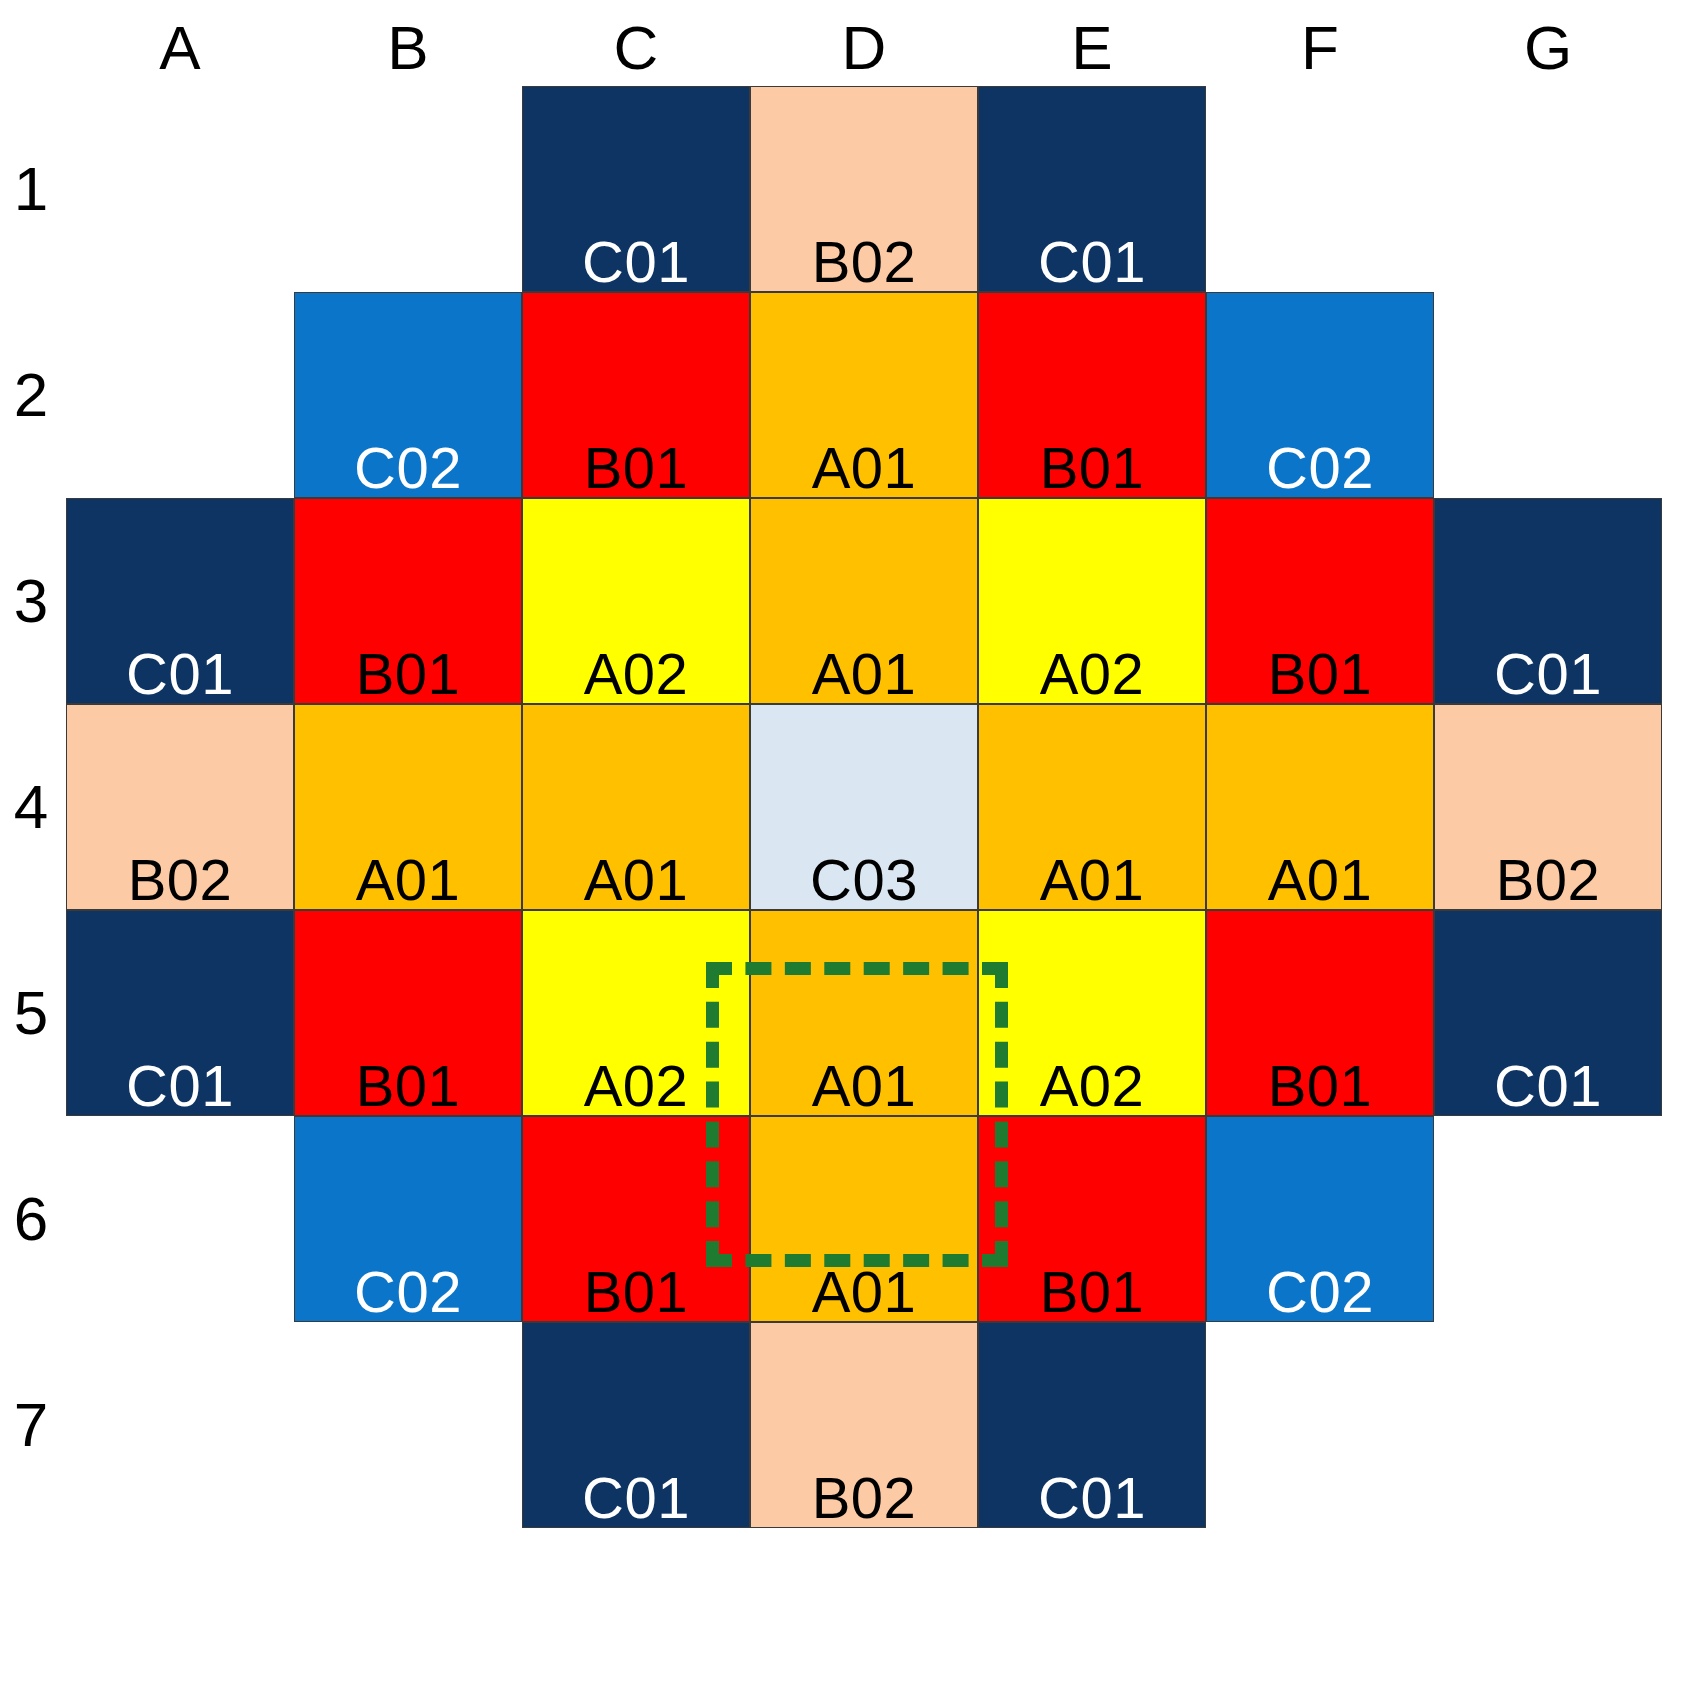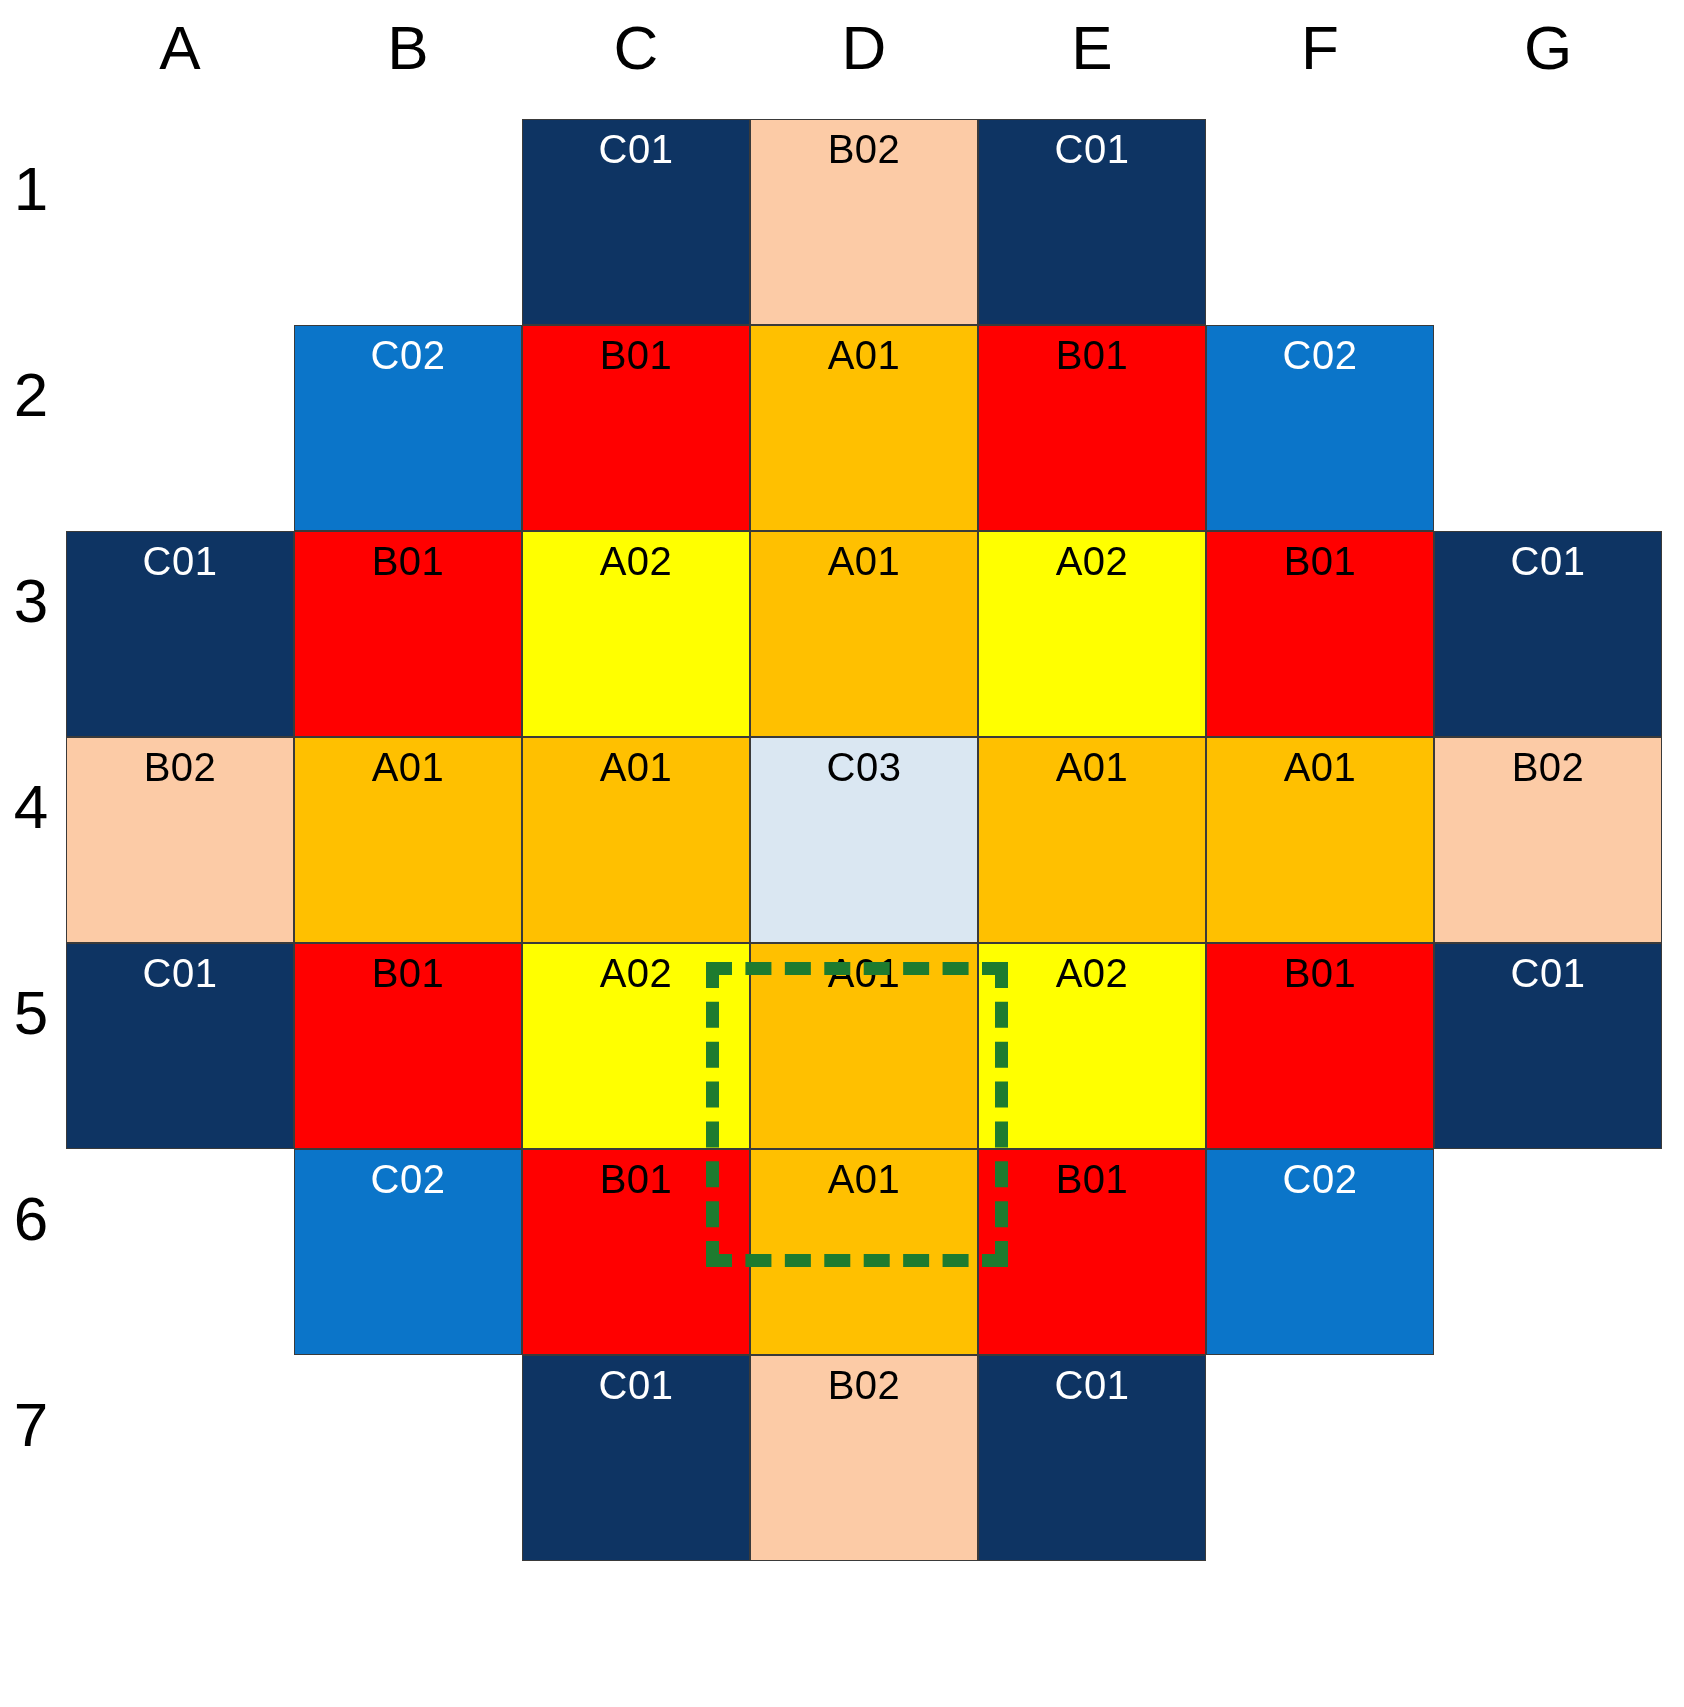--- a/index.html
+++ b/index.html
@@ -47,28 +47,27 @@
     font-weight: 400;
     user-select: none;
   }
 
   
   .cell {
     position: absolute;
     box-sizing: border-box;
     border: 1px solid #3a3a3a;
     display: flex;
-    align-items: flex-start;
+    align-items: flex-end;
     justify-content: center;
-    font-size: 40px;
+    font-size: 58px;
     line-height: 58px;
     letter-spacing: 0.5px;
     font-weight: 400;
     overflow: hidden;
-    margin-top: 33px;
   }
 
   
   .highlight-box {
     position: absolute;
     box-sizing: border-box;
     border: 13px dashed #1E7B2F;
     background: transparent;
     pointer-events: none;
   }

